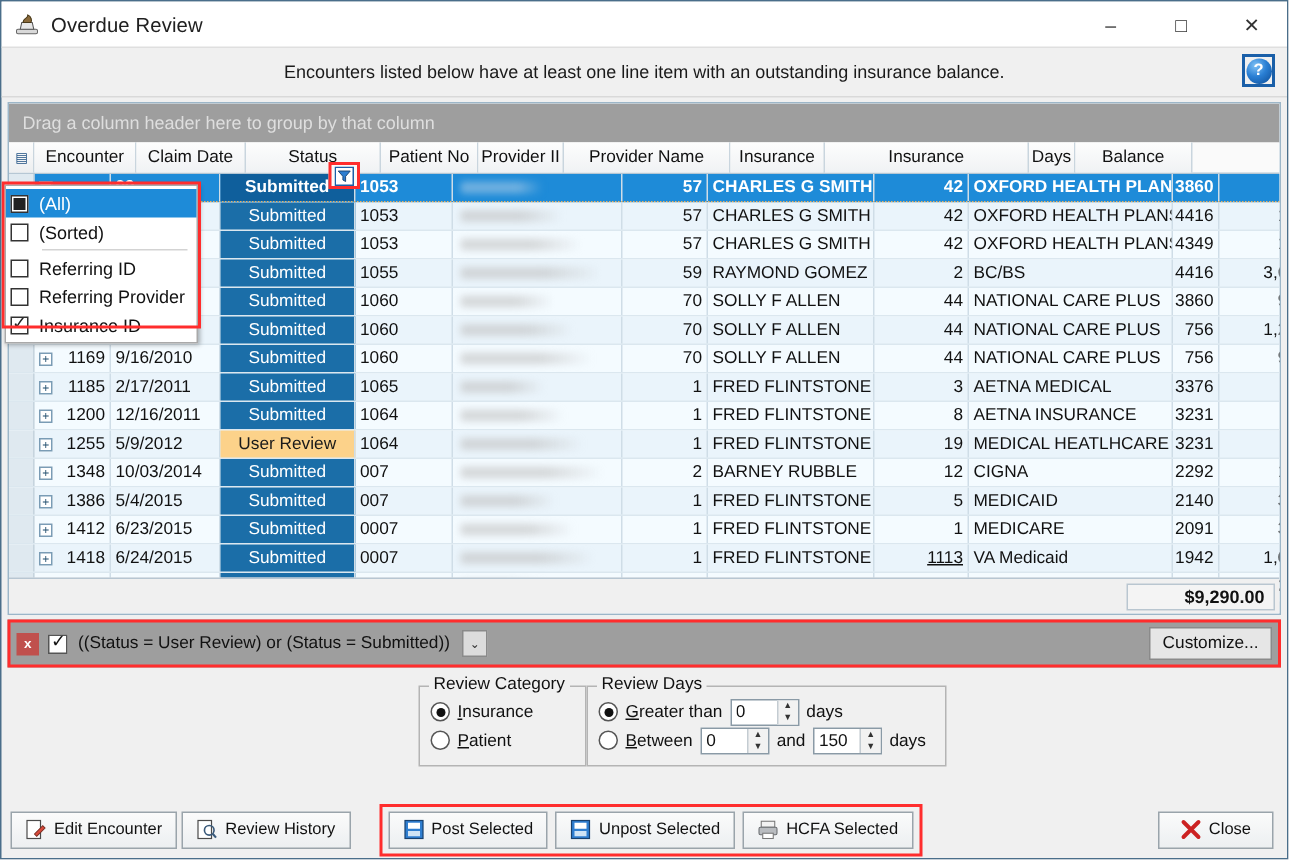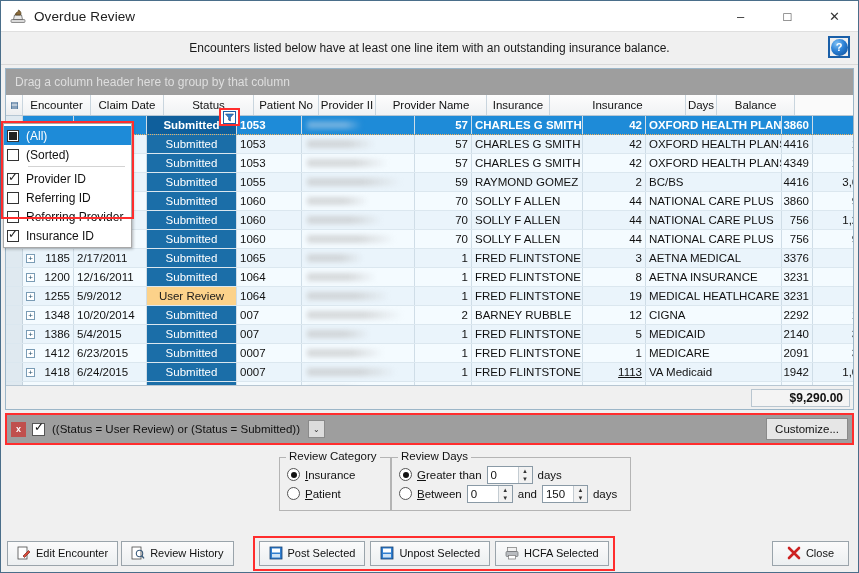--- a/index.html
+++ b/index.html
@@ -553,21 +553,21 @@
           <div class="cell " style="flex: 0 0 136px;">MEDICAL HEATLHCARE</div>
           <div class="cell num" style="flex: 0 0 31px;">3231</div>
           <div class="cell num" style="flex: 0 0 78px;">25.00</div>
         </div>
         <div class="row plain">
           <div class="indcol"></div>
           <div class="cell num" style="flex: 0 0 51px;">
             <span class="expander">+</span>
             <span style="margin-left: auto;">1348</span>
           </div>
-          <div class="cell " style="flex: 0 0 73px;">10/20/2014</div>
+          <div class="cell " style="flex: 0 0 73px;">10/03/2014</div>
           <div class="cell status-sub" style="flex: 0 0 90px;">Submitted</div>
           <div class="cell " style="flex: 0 0 65px;">007</div>
           <div class="cell " style="flex: 0 0 113px;">
             <div class="blurname" style="width: 95px;"></div>
           </div>
           <div class="cell num" style="flex: 0 0 57px;">2</div>
           <div class="cell " style="flex: 0 0 111px;">BARNEY RUBBLE</div>
           <div class="cell num" style="flex: 0 0 63px;">12</div>
           <div class="cell " style="flex: 0 0 136px;">CIGNA</div>
           <div class="cell num" style="flex: 0 0 31px;">2292</div>
@@ -665,24 +665,20 @@
   <div class="dropdown" id="dropdown">
       <div class="dd-item highlight">
         <span class="cb filled"></span>
         <span>(All)</span>
       </div>
       <div class="dd-item">
         <span class="cb"></span>
         <span>(Sorted)</span>
       </div>
       <div class="dd-sep"></div>
-      <div class="dd-item">
-        <span class="cb checked"></span>
-        <span>Provider ID</span>
-      </div>
       <div class="dd-item">
         <span class="cb"></span>
         <span>Referring ID</span>
       </div>
       <div class="dd-item">
         <span class="cb"></span>
         <span>Referring Provider</span>
       </div>
       <div class="dd-item">
         <span class="cb checked"></span>

